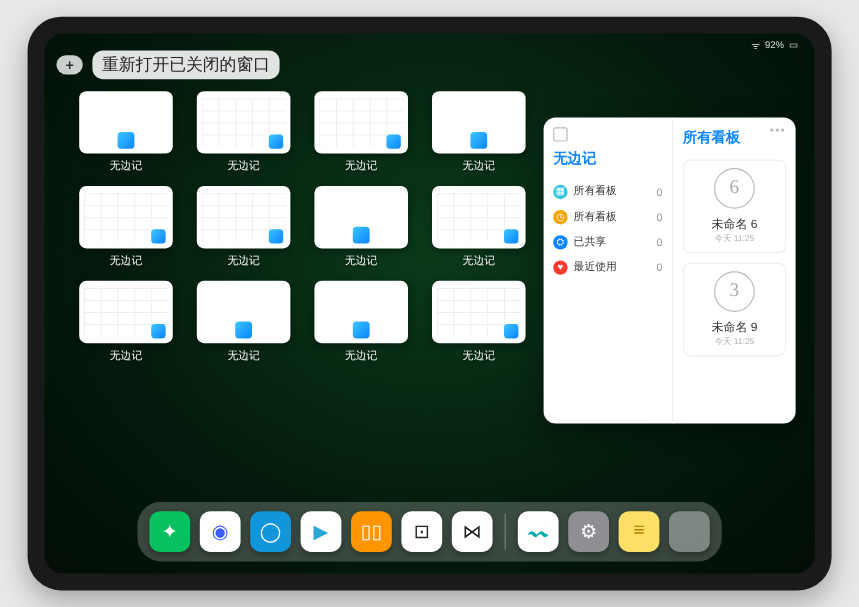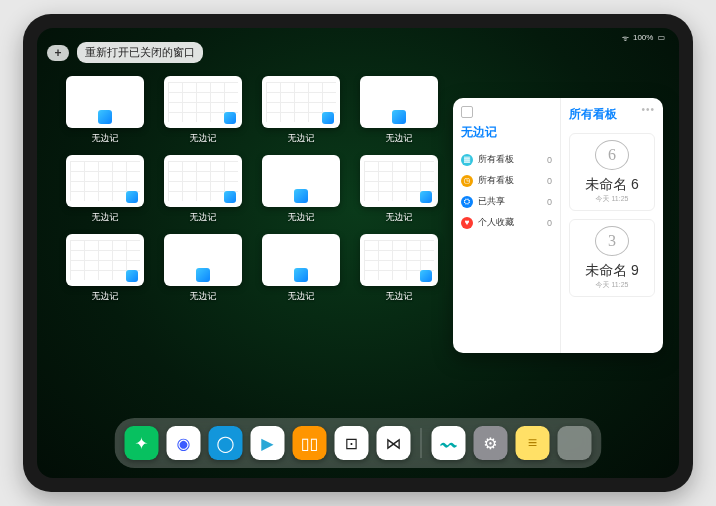--- a/index.html
+++ b/index.html
@@ -36,21 +36,21 @@
     .plus-btn {
       width: 22px; height: 16px;
       background: rgba(255,255,255,0.8);
       border-radius: 8px;
       display: flex; align-items: center; justify-content: center;
       font-size: 12px; color: #333; font-weight: 600;
     }
     .reopen-pill {
       background: rgba(255,255,255,0.88);
       color: #222;
-      font-size: 11px;
+      font-size: 14px;
       padding: 3px 8px;
       border-radius: 9px;
     }
     .windows-grid {
       position: absolute;
       top: 48px; left: 28px;
       width: 370px;
       display: grid;
       grid-template-columns: repeat(4, 80px);
       column-gap: 18px; row-gap: 10px;
@@ -126,21 +126,21 @@
       height: 78px; margin-bottom:8px;
       display:flex; flex-direction:column; align-items:center;
       padding:6px;
     }
     .sketch {
       width:34px; height:34px;
       border:1.5px solid #bbb; border-radius:50%;
       display:flex; align-items:center; justify-content:center;
       color:#aaa; font-size:16px; font-family: cursive;
     }
-    .bc-name { font-size:14px; color:#333; margin-top:6px; }
+    .bc-name { font-size:10px; color:#333; margin-top:6px; }
     .bc-time { font-size:7px; color:#aaa; }
 
     .dock {
       position: absolute; bottom: 10px; left: 50%; transform: translateX(-50%);
       background: rgba(255,255,255,0.22);
       backdrop-filter: blur(10px);
       border-radius: 20px;
       padding: 8px 10px;
       display: flex; gap: 8px; align-items: center;
     }
@@ -159,21 +159,21 @@
     .mini { border-radius:3px; }
   </style>
 </head>
 <body>
 
 <div class="ipad-frame">
   <div class="screen">
 
     <div class="statusbar">
       <span>ᯤ</span>
-      <span>100%</span>
+      <span>92%</span>
       <span>▭</span>
     </div>
 
     <div class="topbar">
       <div class="plus-btn">+</div>
       <div class="reopen-pill">重新打开已关闭的窗口</div>
     </div>
 
     <div class="windows-grid" id="wingrid">
         <div class="win-item">
@@ -244,21 +244,21 @@
               <span>所有看板</span>
               <span class="cnt">0</span>
             </div>
             <div class="sp-row">
               <div class="sp-ico" style="background: rgb(10, 132, 255);">⛭</div>
               <span>已共享</span>
               <span class="cnt">0</span>
             </div>
             <div class="sp-row">
               <div class="sp-ico" style="background: rgb(255, 59, 48);">♥</div>
-              <span>个人收藏</span>
+              <span>最近使用</span>
               <span class="cnt">0</span>
             </div>
           </div>
       </div>
       <div class="sp-right">
         <div class="dots">•••</div>
         <div class="sp-rtitle">所有看板</div>
         <div id="boards">
             <div class="board-card">
               <div class="sketch">6</div>

